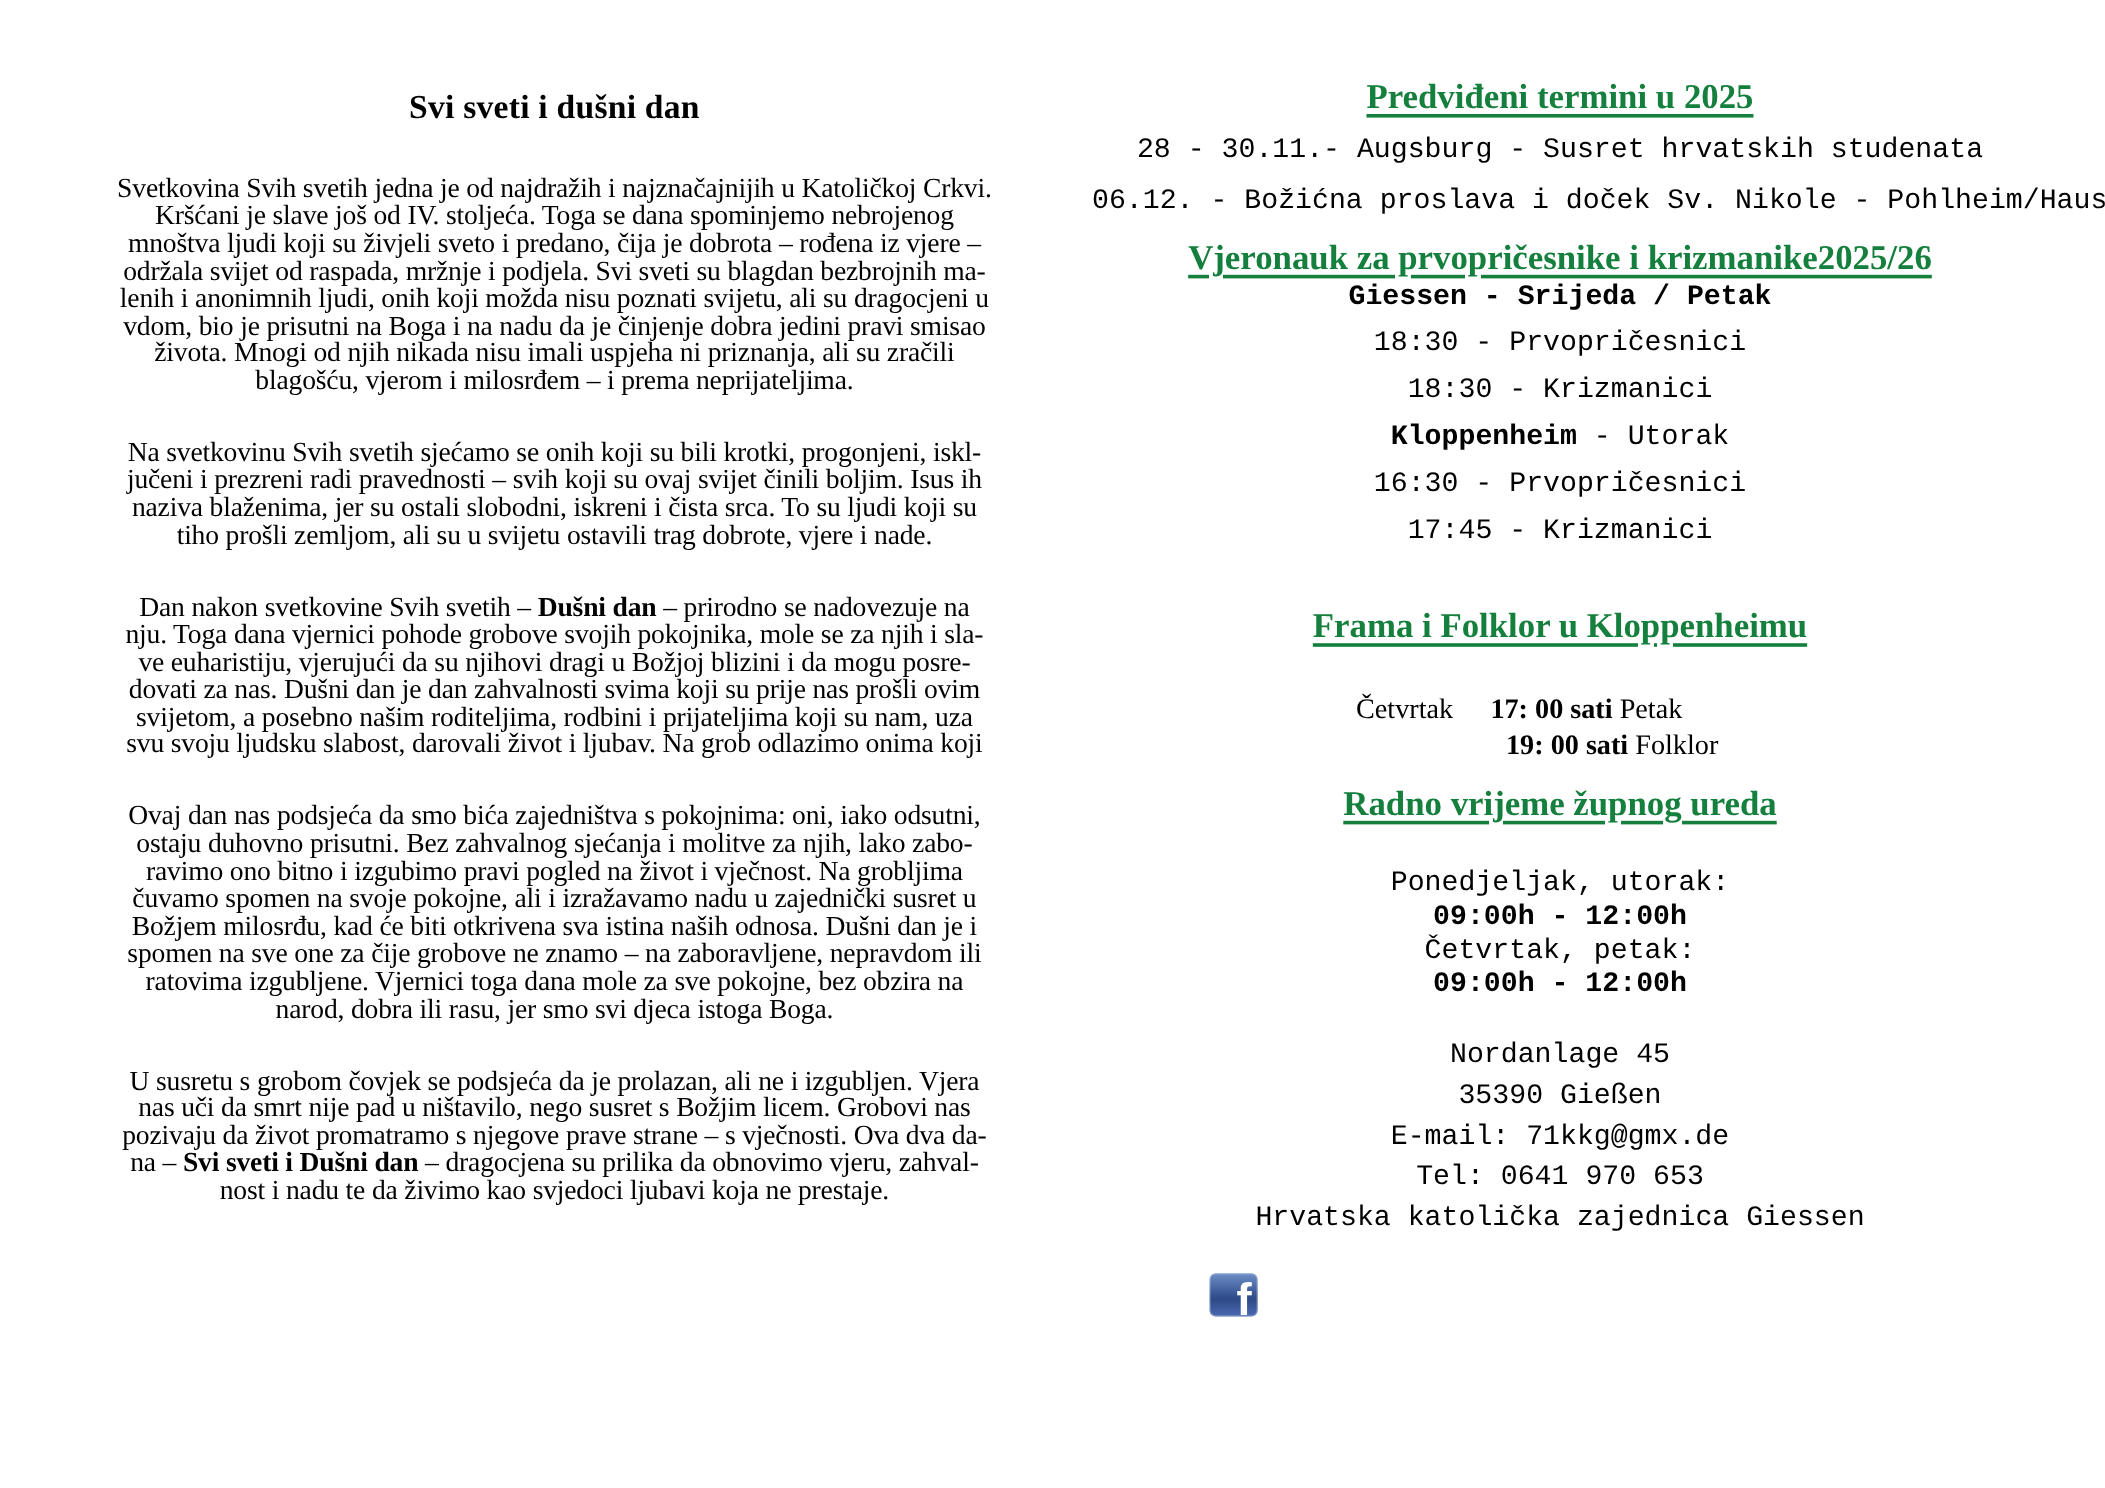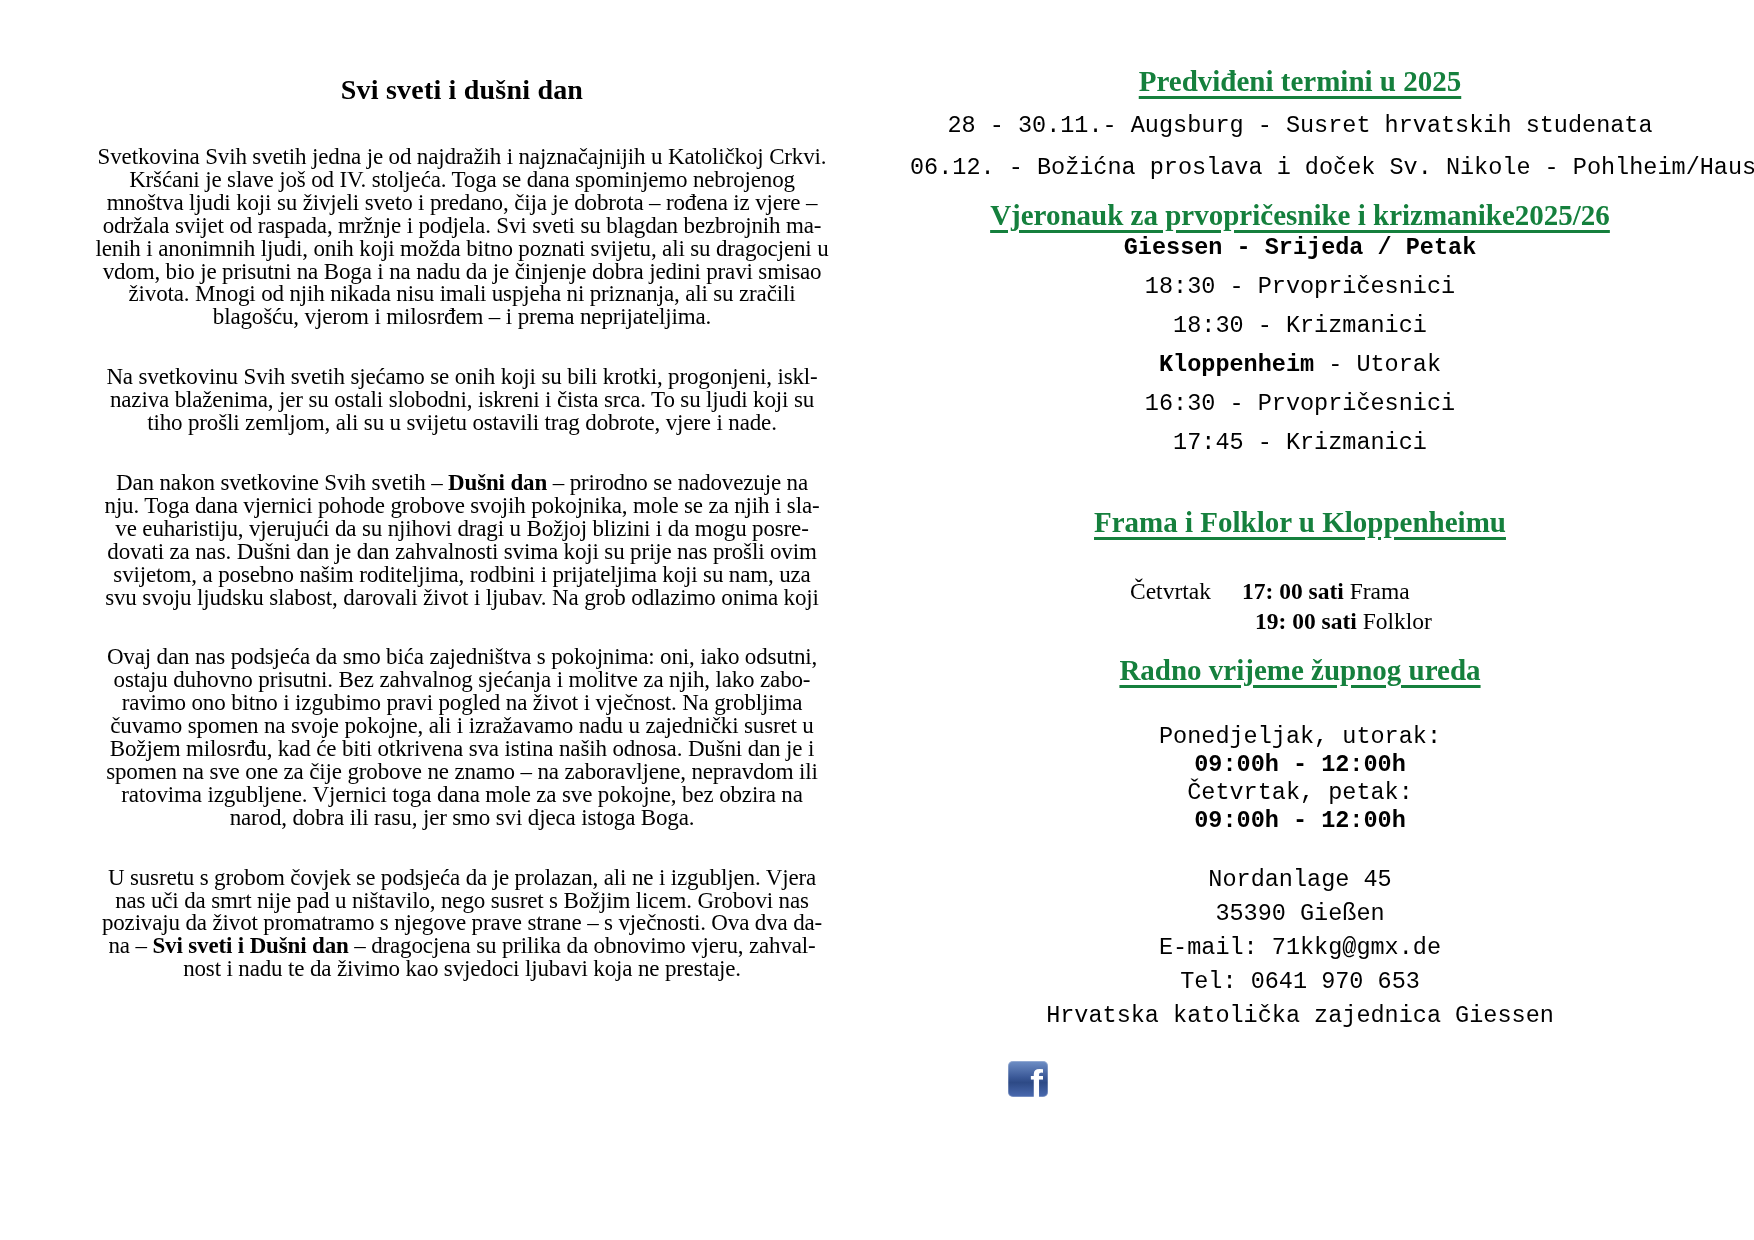--- a/index.html
+++ b/index.html
@@ -140,28 +140,29 @@
 <div class="page">
 
   <div class="left-col">
     <h1 class="article-title">Svi sveti i dušni dan</h1>
 
     <div class="article-para">
       <span class="line">Svetkovina Svih svetih jedna je od najdražih i najznačajnijih u Katoličkoj Crkvi.</span>
       <span class="line">Kršćani je slave još od IV. stoljeća. Toga se dana spominjemo nebrojenog</span>
       <span class="line">mnoštva ljudi koji su živjeli sveto i predano, čija je dobrota – rođena iz vjere –</span>
       <span class="line">održala svijet od raspada, mržnje i podjela. Svi sveti su blagdan bezbrojnih ma-</span>
-      <span class="line">lenih i anonimnih ljudi, onih koji možda bitno poznati svijetu, ali su dragocjeni u</span>
+      <span class="line">lenih i anonimnih ljudi, onih koji možda nisu poznati svijetu, ali su dragocjeni u</span>
       <span class="line">vdom, bio je prisutni na Boga i na nadu da je činjenje dobra jedini pravi smisao</span>
       <span class="line">života. Mnogi od njih nikada nisu imali uspjeha ni priznanja, ali su zračili</span>
       <span class="line">blagošću, vjerom i milosrđem – i prema neprijateljima.</span>
     </div>
 
     <div class="article-para">
       <span class="line">Na svetkovinu Svih svetih sjećamo se onih koji su bili krotki, progonjeni, iskl-</span>
+      <span class="line">jučeni i prezreni radi pravednosti – svih koji su ovaj svijet činili boljim. Isus ih</span>
       <span class="line">naziva blaženima, jer su ostali slobodni, iskreni i čista srca. To su ljudi koji su</span>
       <span class="line">tiho prošli zemljom, ali su u svijetu ostavili trag dobrote, vjere i nade.</span>
     </div>
 
     <div class="article-para">
       <span class="line"><span>Dan nakon svetkovine Svih svetih – </span><b>Dušni dan</b><span> – prirodno se nadovezuje na</span></span>
       <span class="line">nju. Toga dana vjernici pohode grobove svojih pokojnika, mole se za njih i sla-</span>
       <span class="line">ve euharistiju, vjerujući da su njihovi dragi u Božjoj blizini i da mogu posre-</span>
       <span class="line">dovati za nas. Dušni dan je dan zahvalnosti svima koji su prije nas prošli ovim</span>
       <span class="line">svijetom, a posebno našim roditeljima, rodbini i prijateljima koji su nam, uza</span>
@@ -202,21 +203,21 @@
       <div class="plain-line">18:30 - Prvopričesnici</div>
       <div class="plain-line">18:30 - Krizmanici</div>
       <div class="plain-line"><span class="bold">Kloppenheim</span><span> - Utorak</span></div>
       <div class="plain-line">16:30 - Prvopričesnici</div>
       <div class="plain-line">17:45 - Krizmanici</div>
     </div>
 
     <div class="section-heading frama-heading">Frama i Folklor u Kloppenheimu</div>
     <div class="frama-schedule">
       <div class="frama-row r1">
-        <span class="day">Četvrtak</span><span class="bold">17: 00 sati</span><span> Frama</span>
+        <span class="day">Četvrtak</span><span class="bold">17: 00 sati</span><span> Petak</span>
       </div>
       <div class="frama-row r2">
         <span class="bold">19: 00 sati</span><span> Folklor</span>
       </div>
     </div>
 
     <div class="section-heading office-heading">Radno vrijeme župnog ureda</div>
     <div class="office-hours">
       <div class="plain-line">Ponedjeljak, utorak:</div>
       <div class="plain-line bold">09:00h - 12:00h</div>

